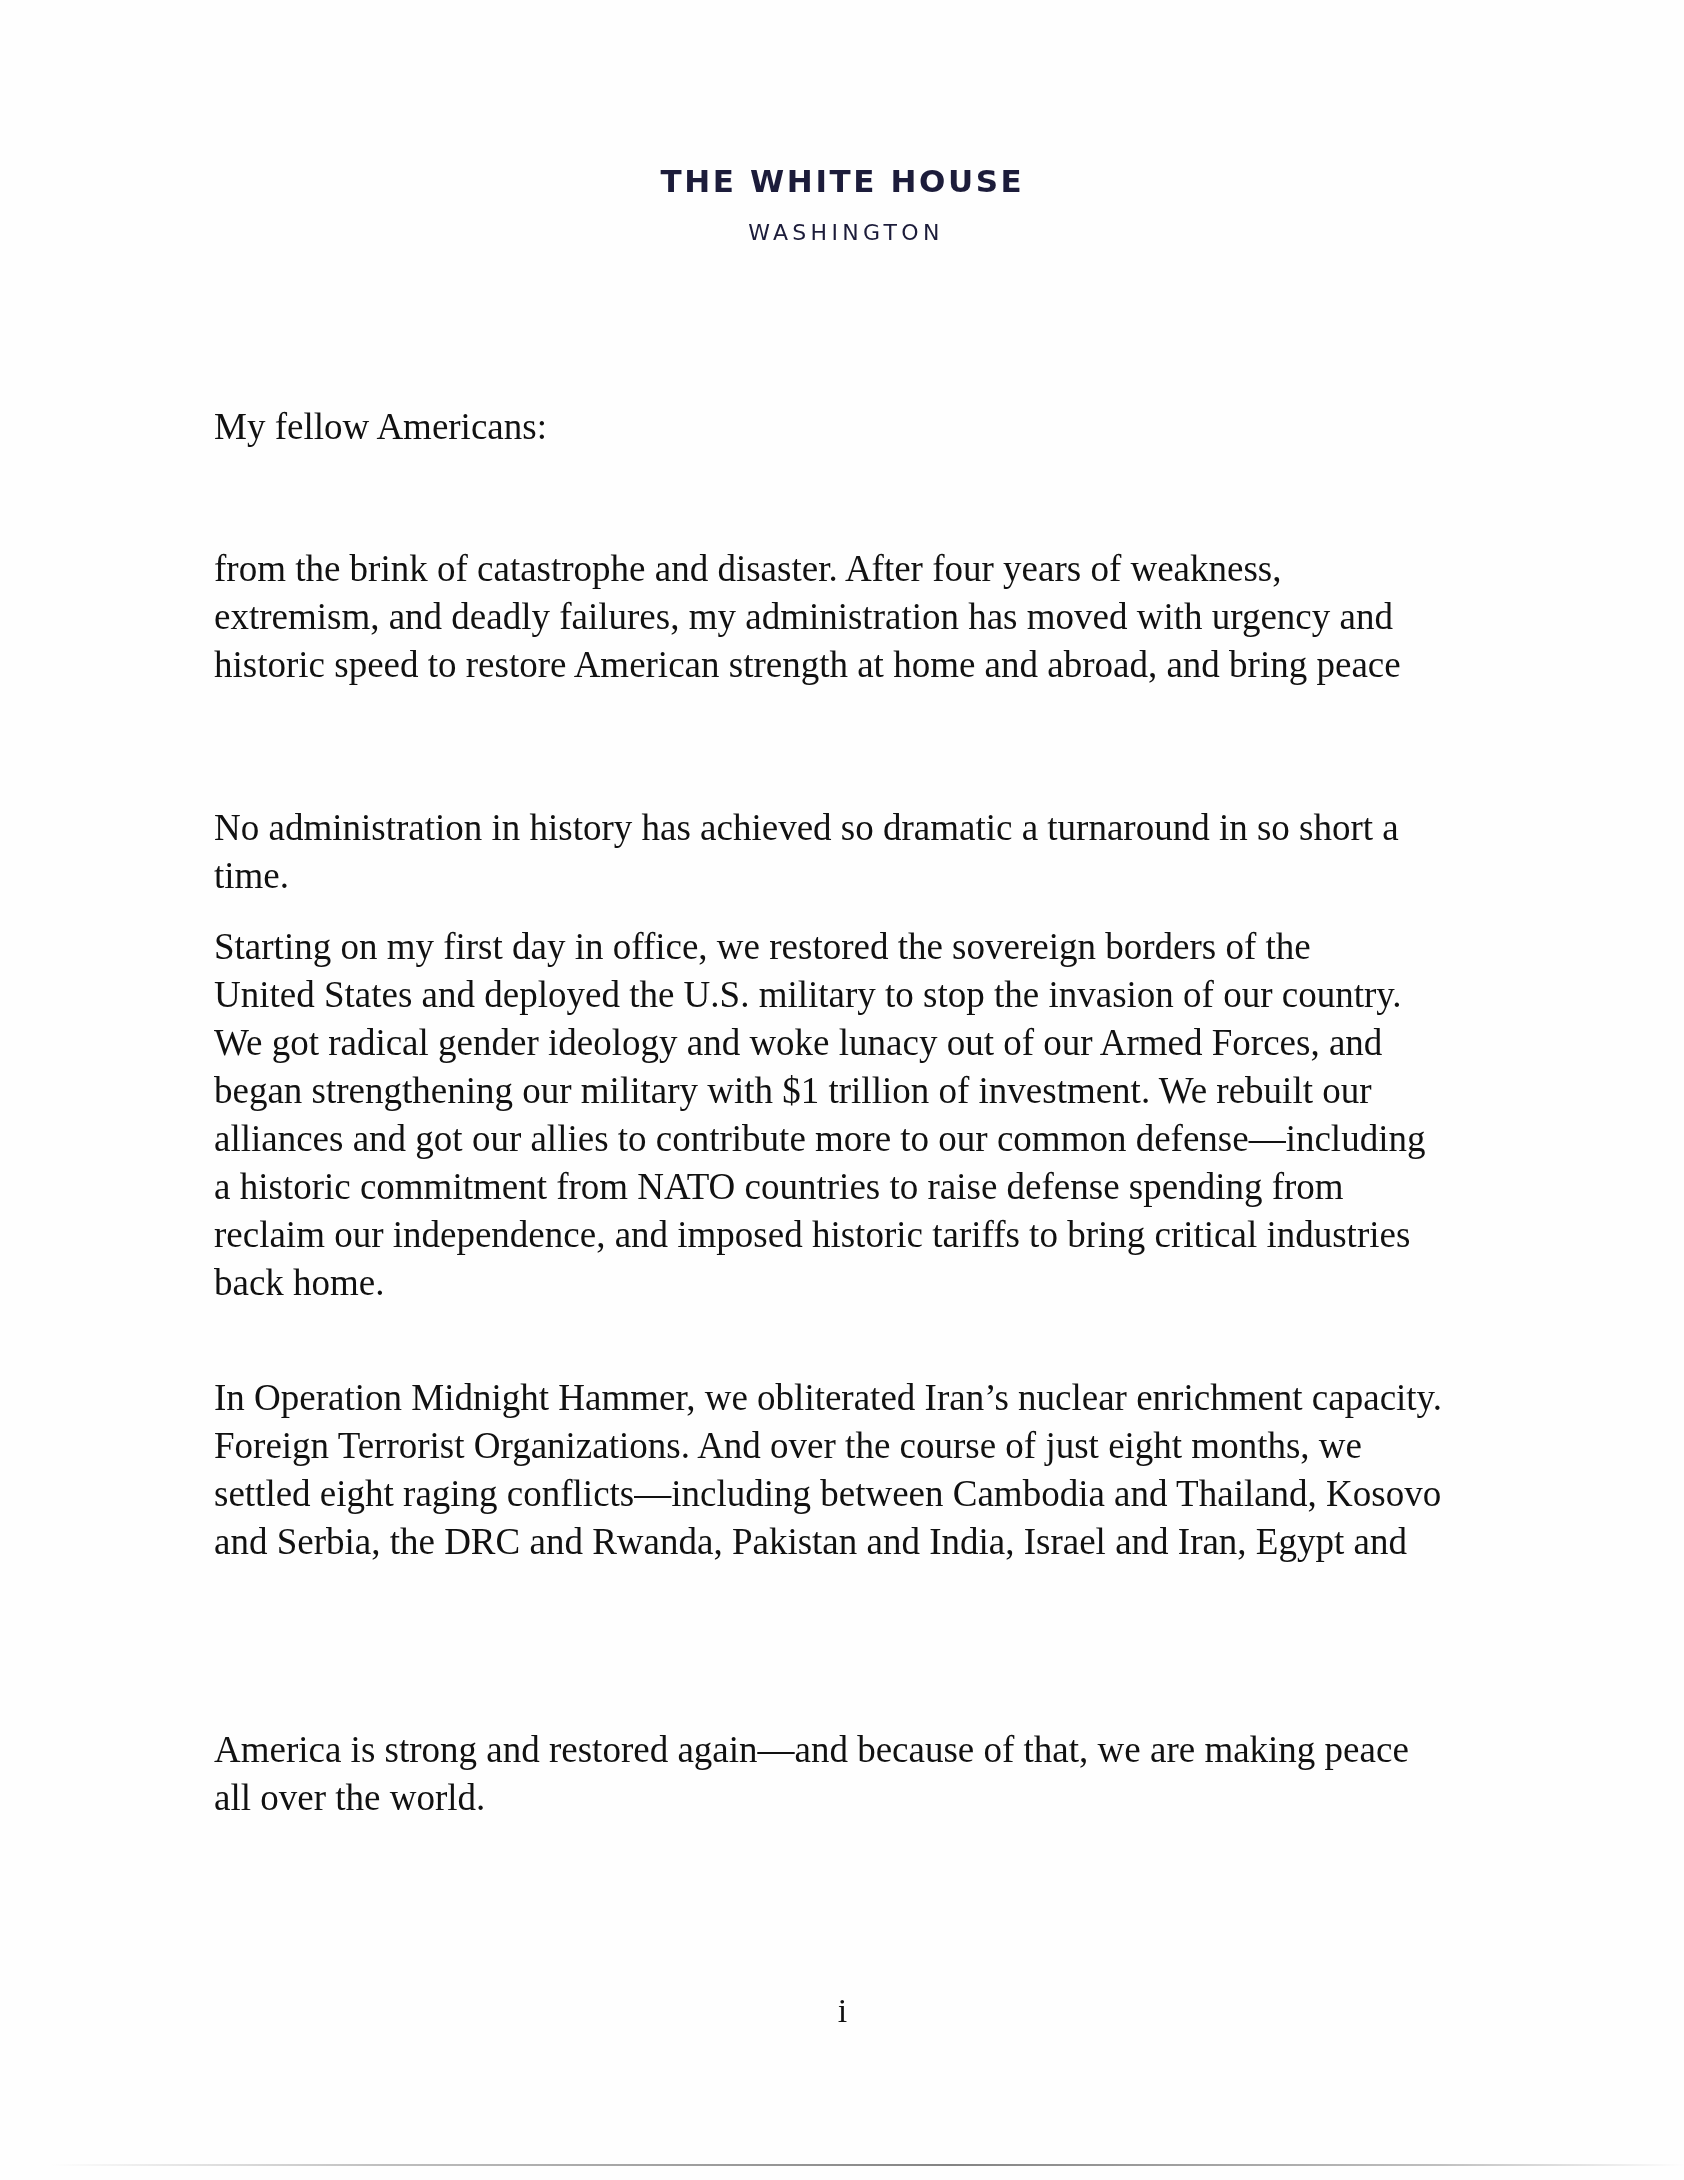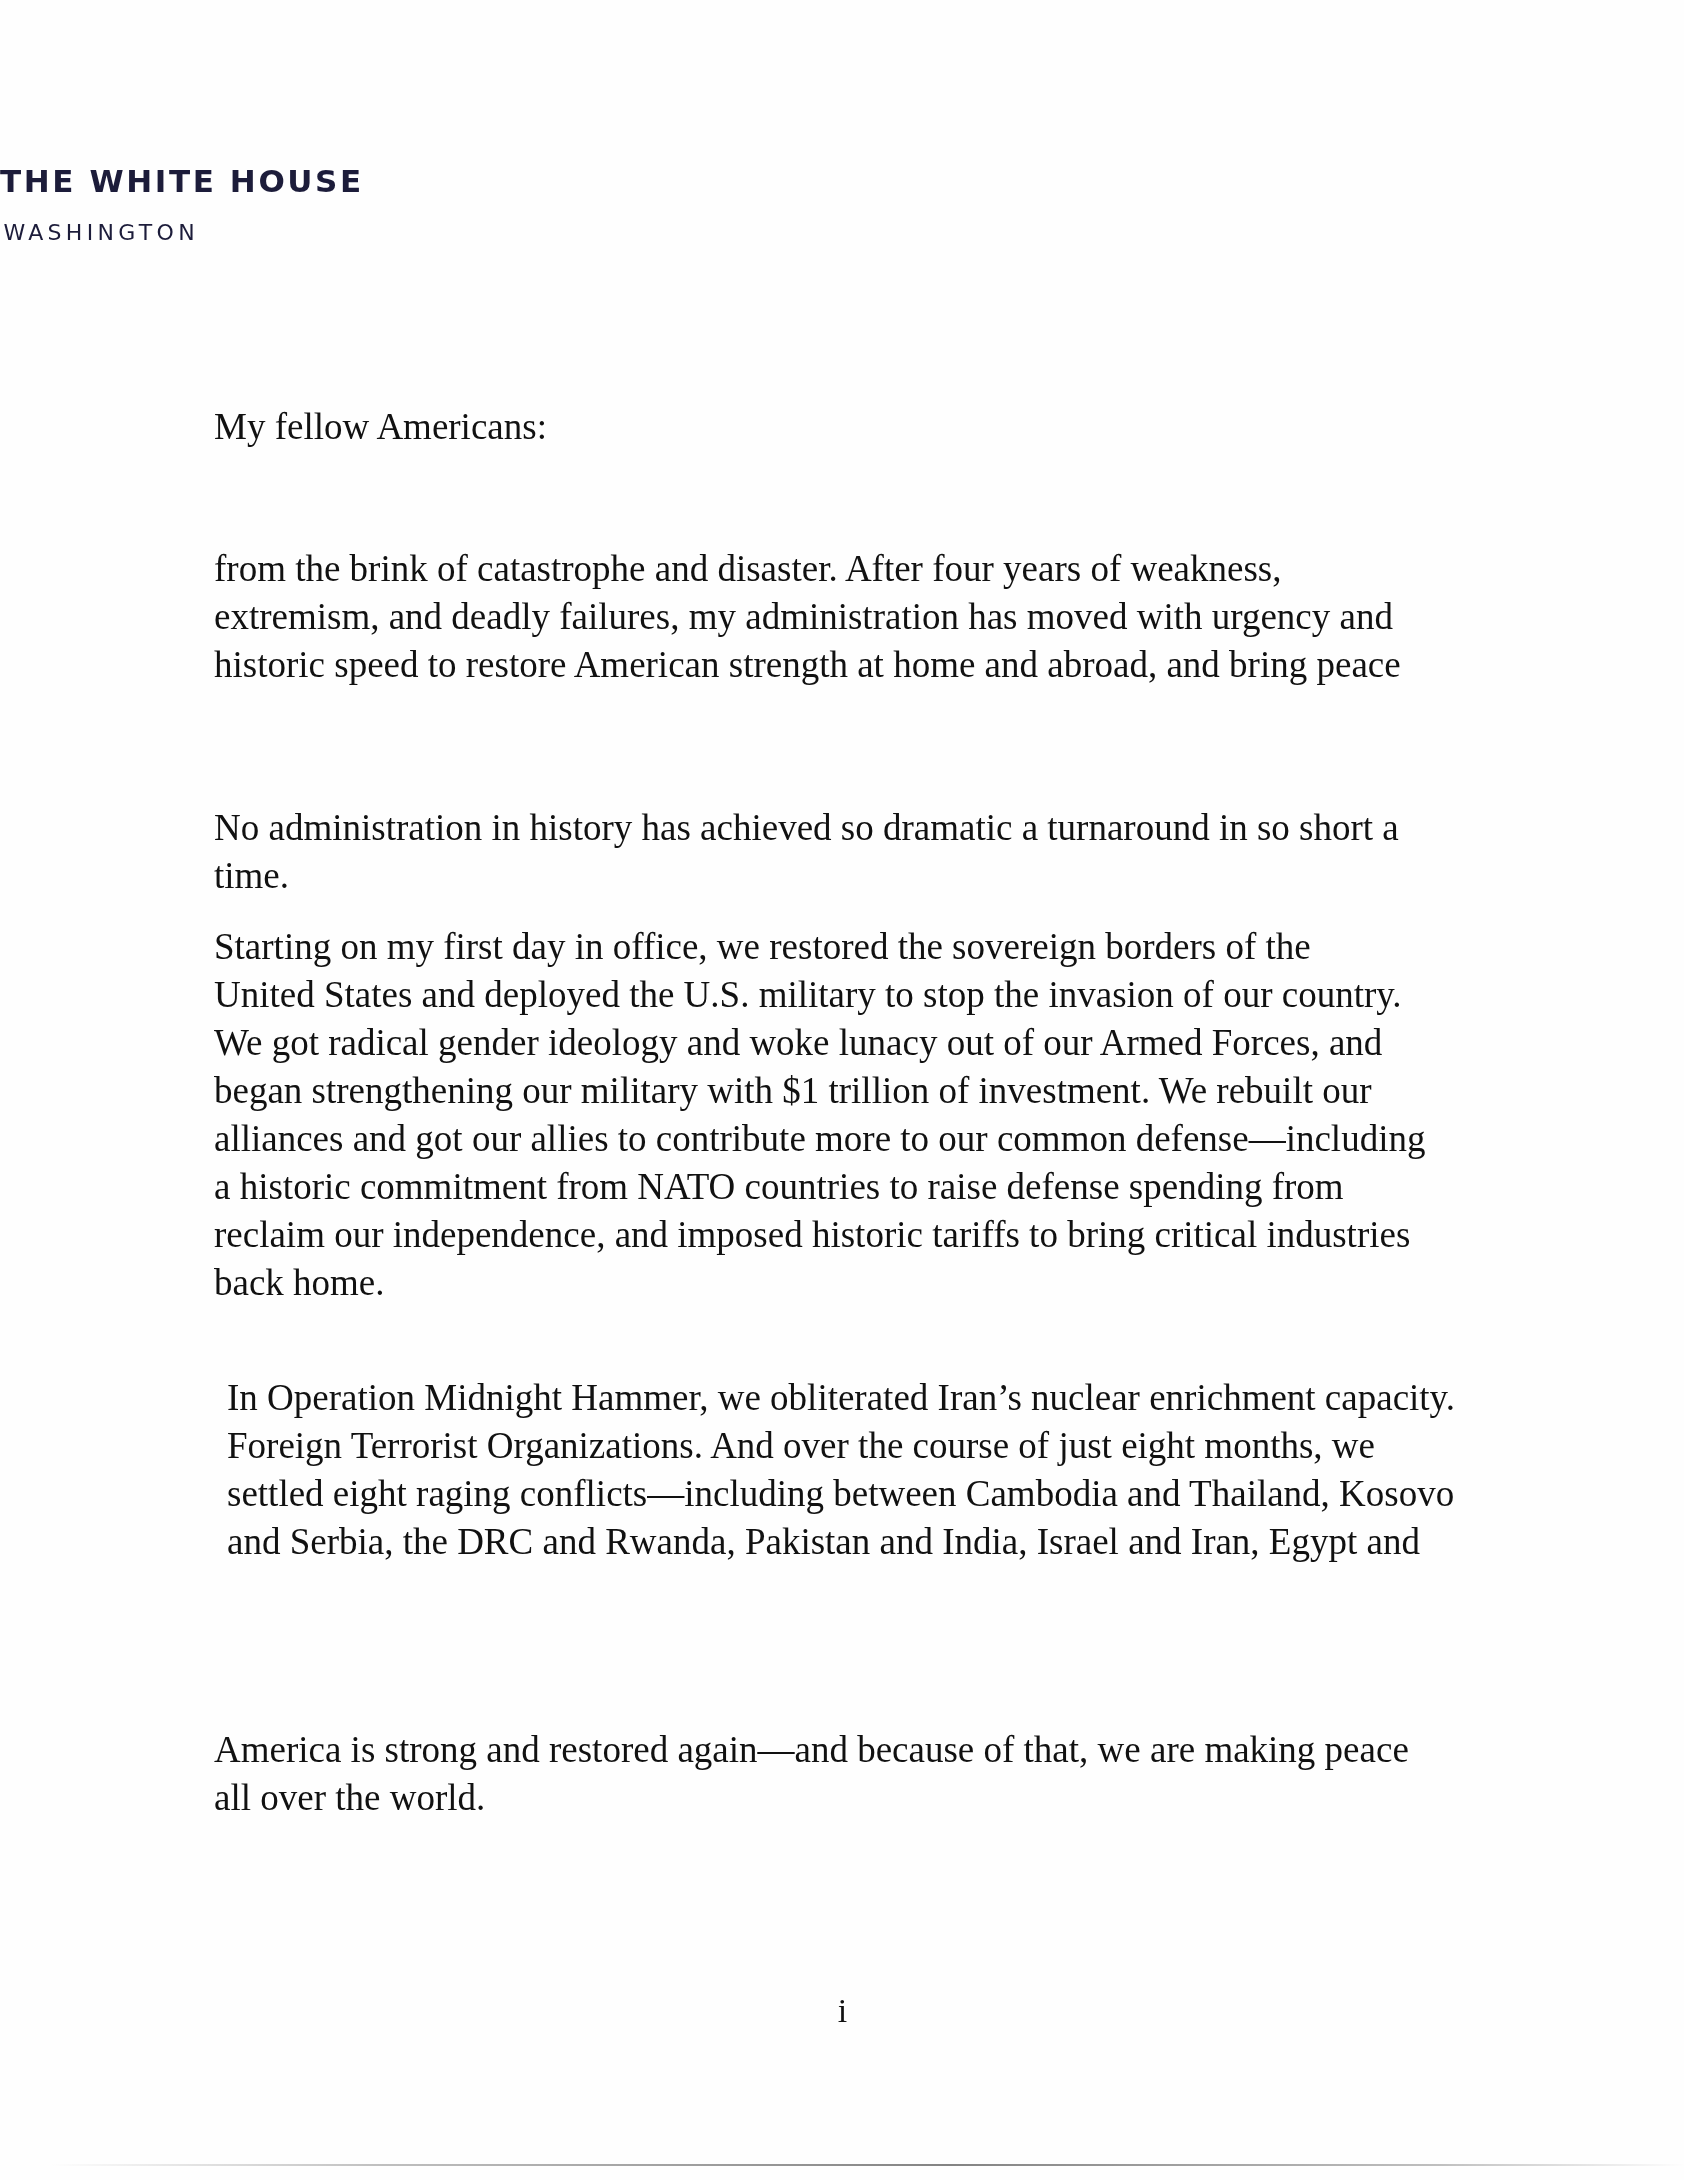--- a/index.html
+++ b/index.html
@@ -17,21 +17,21 @@
     .page {
       position: absolute;
       left: 0; top: 0;
       width: 1685px;
       height: 2181px;
     }
     .letterhead {
       position: absolute;
       left: 0;
       width: 1685px;
-      text-align: left;
+      text-align: center;
       color: #1c1c3a;
       font-family: "DejaVu Sans", sans-serif;
     }
     .letterhead-title {
       top: 164px;
       font-size: 31px;
       font-weight: bold;
       letter-spacing: 2.6px;
       line-height: 34px;
     }
@@ -52,21 +52,21 @@
       color: #111111;
     }
     .line {
       display: block;
       white-space: nowrap;
     }
     .salutation { top: 403px; }
     .p1 { top: 545px; }
     .p2 { top: 804px; }
     .p3 { top: 923px; }
-    .p4 { top: 1374px; margin-left: 13px; }
+    .p4 { top: 1374px; }
     .p5 { top: 1726px; }
     .page-number {
       position: absolute;
       top: 1992px;
       left: 0;
       width: 1685px;
       text-align: center;
       font-family: "Liberation Serif", serif;
       font-size: 34px;
       color: #111111;

